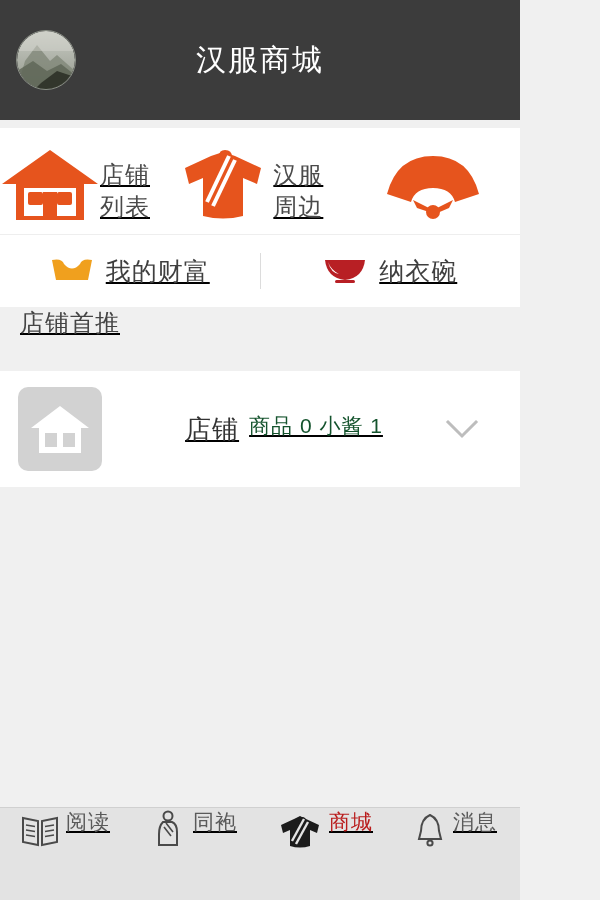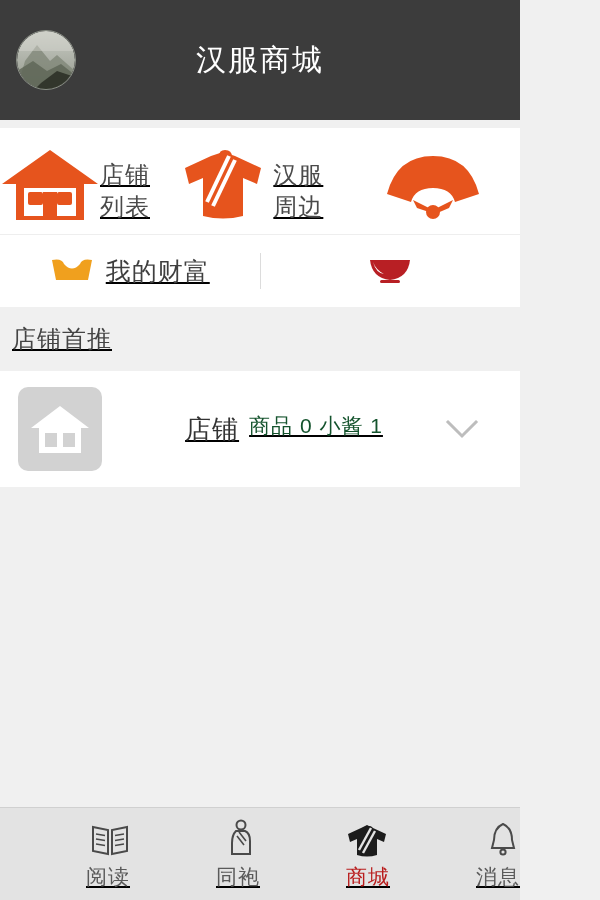--- a/index.html
+++ b/index.html
@@ -108,22 +108,22 @@
     width: 1px;
     height: 36px;
     background: #dcdcdc;
     flex: 0 0 auto;
   }
 
   
   .section-head {
     height: 64px;
     display: flex;
-    align-items: center;
-    padding-left: 12px;
+    align-items: flex-start;
+    padding-left: 20px;
     background: #f0f0f0;
     flex: 0 0 auto;
   }
   .section-head span {
     font-size: 24px;
     color: #444444;
     letter-spacing: 1px;
   }
 
   
@@ -183,22 +183,22 @@
     height: 92px;
     background: #e3e3e3;
     border-top: 1px solid #d0d0d0;
     display: flex;
     align-items: center;
     flex: 0 0 auto;
   }
   .nav-item {
     flex: 1 1 0;
     display: flex;
-    flex-direction: column;
-    align-items: flex-end;
+    flex-direction: row;
+    align-items: flex-start;
     justify-content: center;
     gap: 6px;
     height: 100%;
   }
   .nav-icon {
     height: 40px;
     display: flex;
     align-items: flex-end;
     justify-content: center;
   }
@@ -291,20 +291,21 @@
     <div class="quick-divider"></div>
 
     <div class="quick-item">
       <span>
         <svg width="44" height="30" viewBox="0 0 44 30">
           <path d="M2 6 L42 6 Q40 24 22 26 Q4 24 2 6 Z" fill="#b81f24"></path>
           <path d="M5 8 Q8 16 16 20 Q8 19 5 8 Z" fill="#ffffff"></path>
           <rect x="12" y="26" width="20" height="3" rx="1.5" fill="#b81f24"></rect>
         </svg>
       </span>
+      <span class="quick-label">纳衣碗</span>
     </div>
   </div>
 
   <div class="section-head">
     <span>店铺首推</span>
   </div>
 
   <div class="list-card">
     <div class="list-item">
       <div class="thumb">

